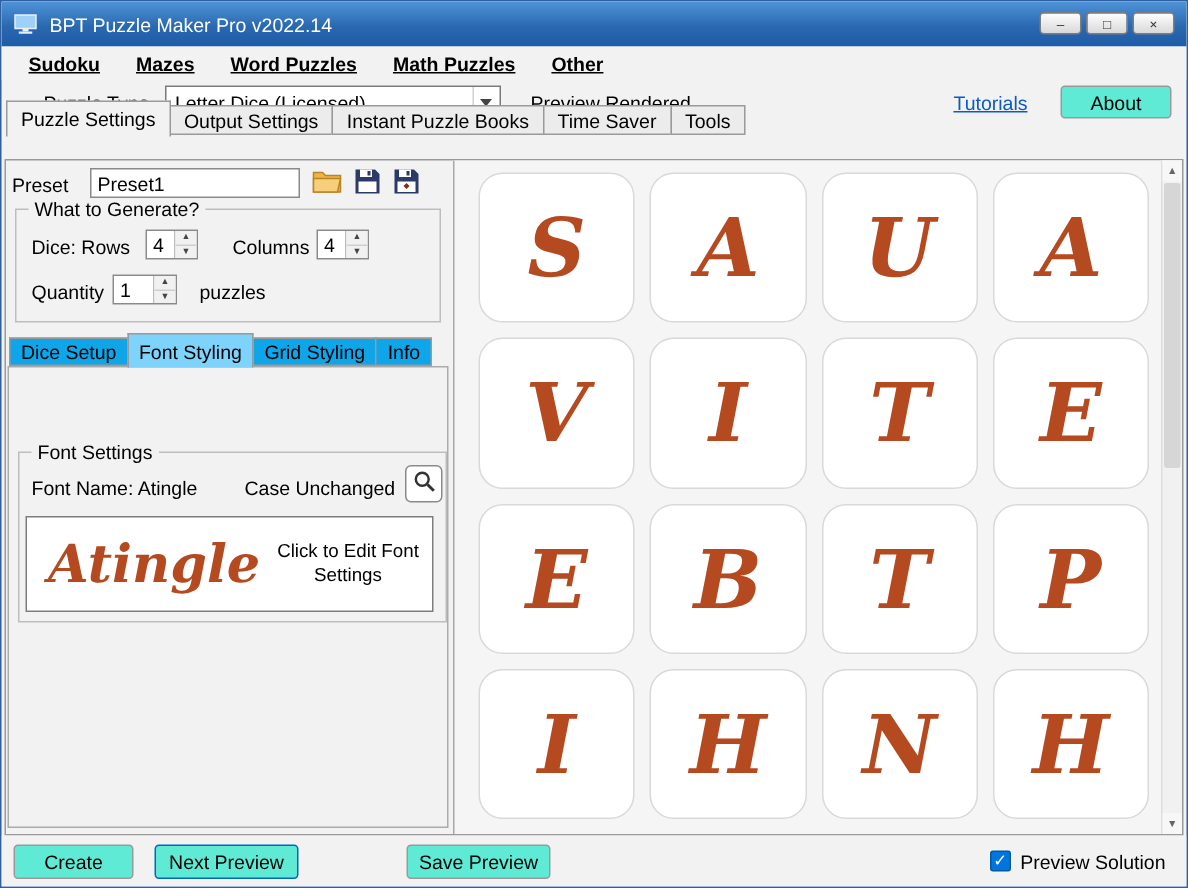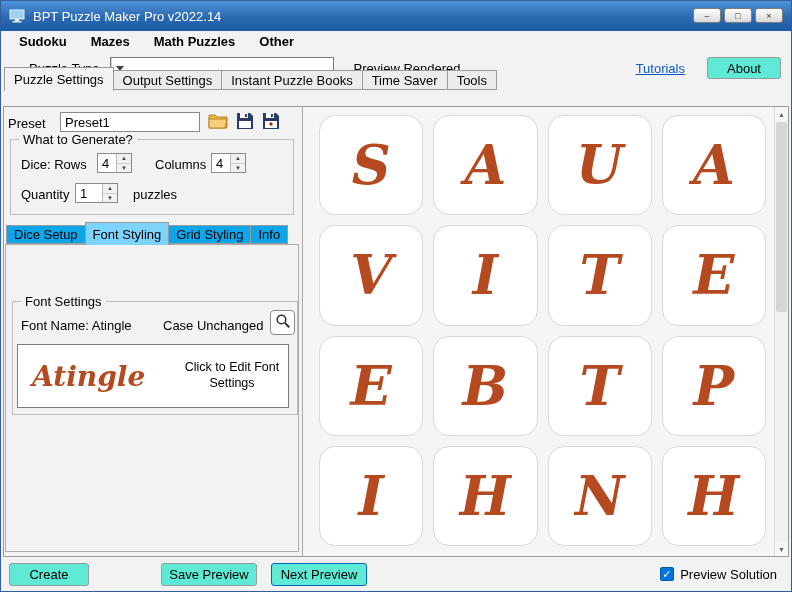--- a/index.html
+++ b/index.html
@@ -13,21 +13,21 @@
     padding:0 8px;color:#fff;}
   .titlebar .appicon{margin-right:8px;display:flex;align-items:center;}
   .titlebar .title{font-size:13px;}
   .winbtns{margin-left:auto;display:flex;gap:3px;align-self:flex-start;margin-top:7px;}
   .winbtn{width:28px;height:15px;border:1px solid #7d7d7d;border-radius:3px;
     background:linear-gradient(#fdfdfd,#d9d9d9);color:#333;font-size:9px;line-height:12px;
     display:flex;align-items:center;justify-content:center;cursor:default;}
 
   
   .menubar{position:absolute;top:30px;left:0;right:0;height:22px;background:#f2f2f2;
-    display:flex;padding-left:6px;}
+    display:flex;align-items:center;padding-left:6px;text-decoration:underline;}
   .menuitem{padding:3px 12px;font-weight:700;cursor:default;}
 
   
   .toolbar{position:absolute;top:52px;left:0;right:0;height:30px;display:flex;align-items:center;}
   .toolbar .lbl{margin-left:28px;}
   .combo{margin-left:10px;width:224px;height:22px;background:#fff;border:1px solid #7a7a7a;
     display:flex;align-items:center;position:relative;cursor:default;}
   .combo .val{padding-left:6px;flex:1;}
   .combo .drop{width:18px;height:100%;display:flex;align-items:center;justify-content:center;border-left:1px solid #d0d0d0;}
   .combo .drop i{width:0;height:0;border-left:4px solid transparent;border-right:4px solid transparent;border-top:5px solid #444;}
@@ -71,21 +71,21 @@
     display:flex;align-items:center;margin-right:-1px;cursor:default;}
   .subtab.active{height:23px;margin-top:0;background:#7dd3fc;border-bottom:none;z-index:4;}
   .subpanel{position:absolute;left:1px;top:137px;right:3px;bottom:4px;border:1px solid #ababab;background:#f2f2f2;}
 
   .fontgroup{left:6px;top:10px;right:0;height:114px;margin-top:46px;}
   .maggbtn{position:absolute;right:2px;top:8px;width:25px;height:25px;background:#fff;
     border:1px solid #8a8a8a;border-radius:4px;display:flex;align-items:center;justify-content:center;cursor:default;}
   .samplebox{position:absolute;left:4px;right:8px;top:42px;height:64px;background:#fff;
     border:1px solid #7c7c7c;display:flex;align-items:center;}
   .sampletext{margin-left:14px;font-family:"DejaVu Serif",serif;font-style:italic;font-weight:700;
-    font-size:28px;color:#b5491f;}
+    font-size:35px;color:#b5491f;}
   .edithint{margin-left:auto;margin-right:8px;width:96px;text-align:center;font-size:12.5px;line-height:1.25;}
 
   
   .preview{flex:1;position:relative;background:#f5f5f5;border-left:1px solid #a8a8a8;}
   .grid{position:absolute;left:16px;top:8px;right:22px;bottom:10px;display:grid;
     grid-template-columns:repeat(4,1fr);grid-template-rows:repeat(4,1fr);gap:10px;}
   .tile{background:#fff;border:1px solid #d9d9d9;border-radius:16px;display:flex;
     align-items:center;justify-content:center;}
   .letter{font-family:"DejaVu Serif",serif;font-style:italic;font-weight:700;font-size:54px;color:#b5491f;}
 
@@ -124,27 +124,29 @@
     <span class="winbtns">
       <span class="winbtn">–</span>
       <span class="winbtn">□</span>
       <span class="winbtn">×</span>
     </span>
   </div>
 
   <div class="menubar">
     <span class="menuitem">Sudoku</span>
     <span class="menuitem">Mazes</span>
+    <span class="menuitem">Word Puzzles</span>
     <span class="menuitem">Math Puzzles</span>
     <span class="menuitem">Other</span>
   </div>
 
   <div class="toolbar">
     <span class="lbl">Puzzle Type</span>
     <div class="combo">
+      <span class="val">Letter Dice (Licensed)</span>
       <span class="drop">
           <i></i>
         </span>
     </div>
     <span class="prevrendered">Preview Rendered ...</span>
     <span class="link">Tutorials</span>
     <div class="btn aboutbtn">About</div>
   </div>
 
   <div class="tabstrip">
@@ -302,22 +304,22 @@
       <div class="scrollbar">
         <span class="sbarrow up">▲</span>
         <span class="thumb"></span>
         <span class="sbarrow down">▼</span>
       </div>
     </div>
   </div>
 
   <div class="footer">
     <div class="btn createbtn">Create</div>
+    <div class="btn nextbtn">Next Preview</div>
     <div class="btn savebtn">Save Preview</div>
-    <div class="btn nextbtn">Next Preview</div>
     <div class="checkwrap">
       <span class="checkbox">
         <span class="check">✓</span>
       </span>
       <span>Preview Solution</span>
     </div>
   </div>
 
 </div>
 

